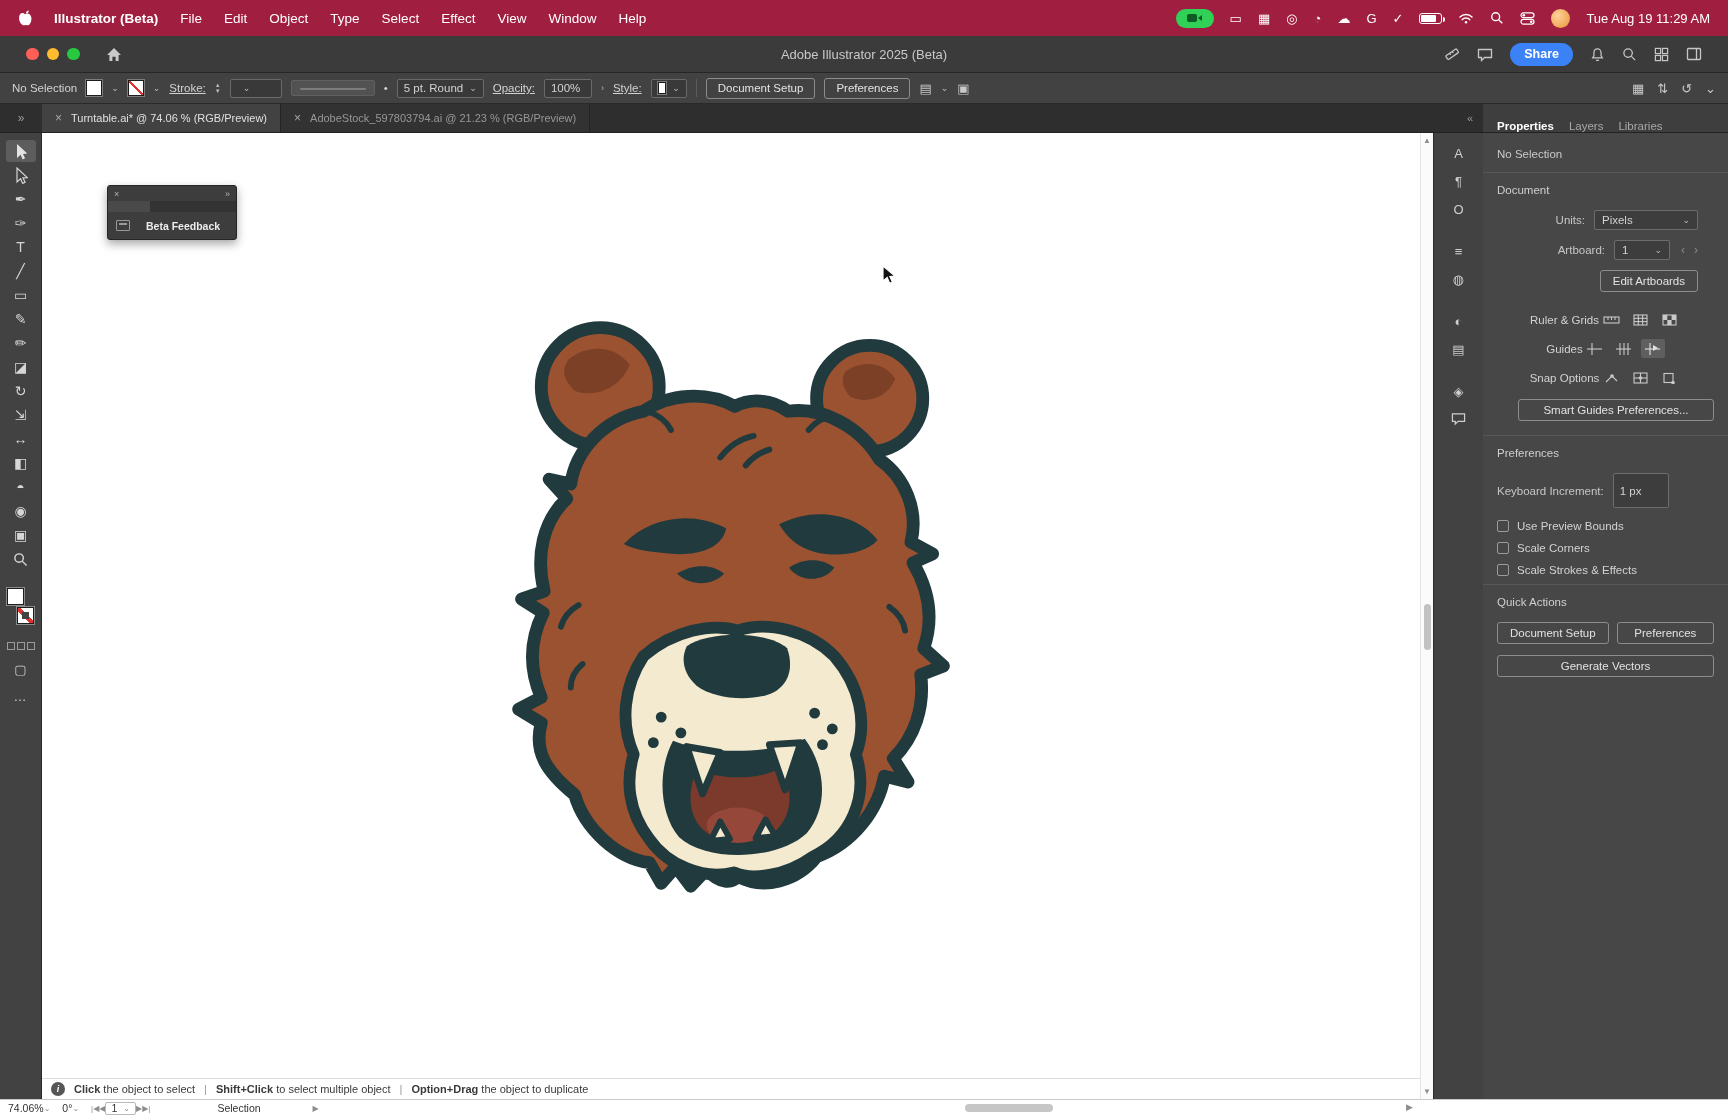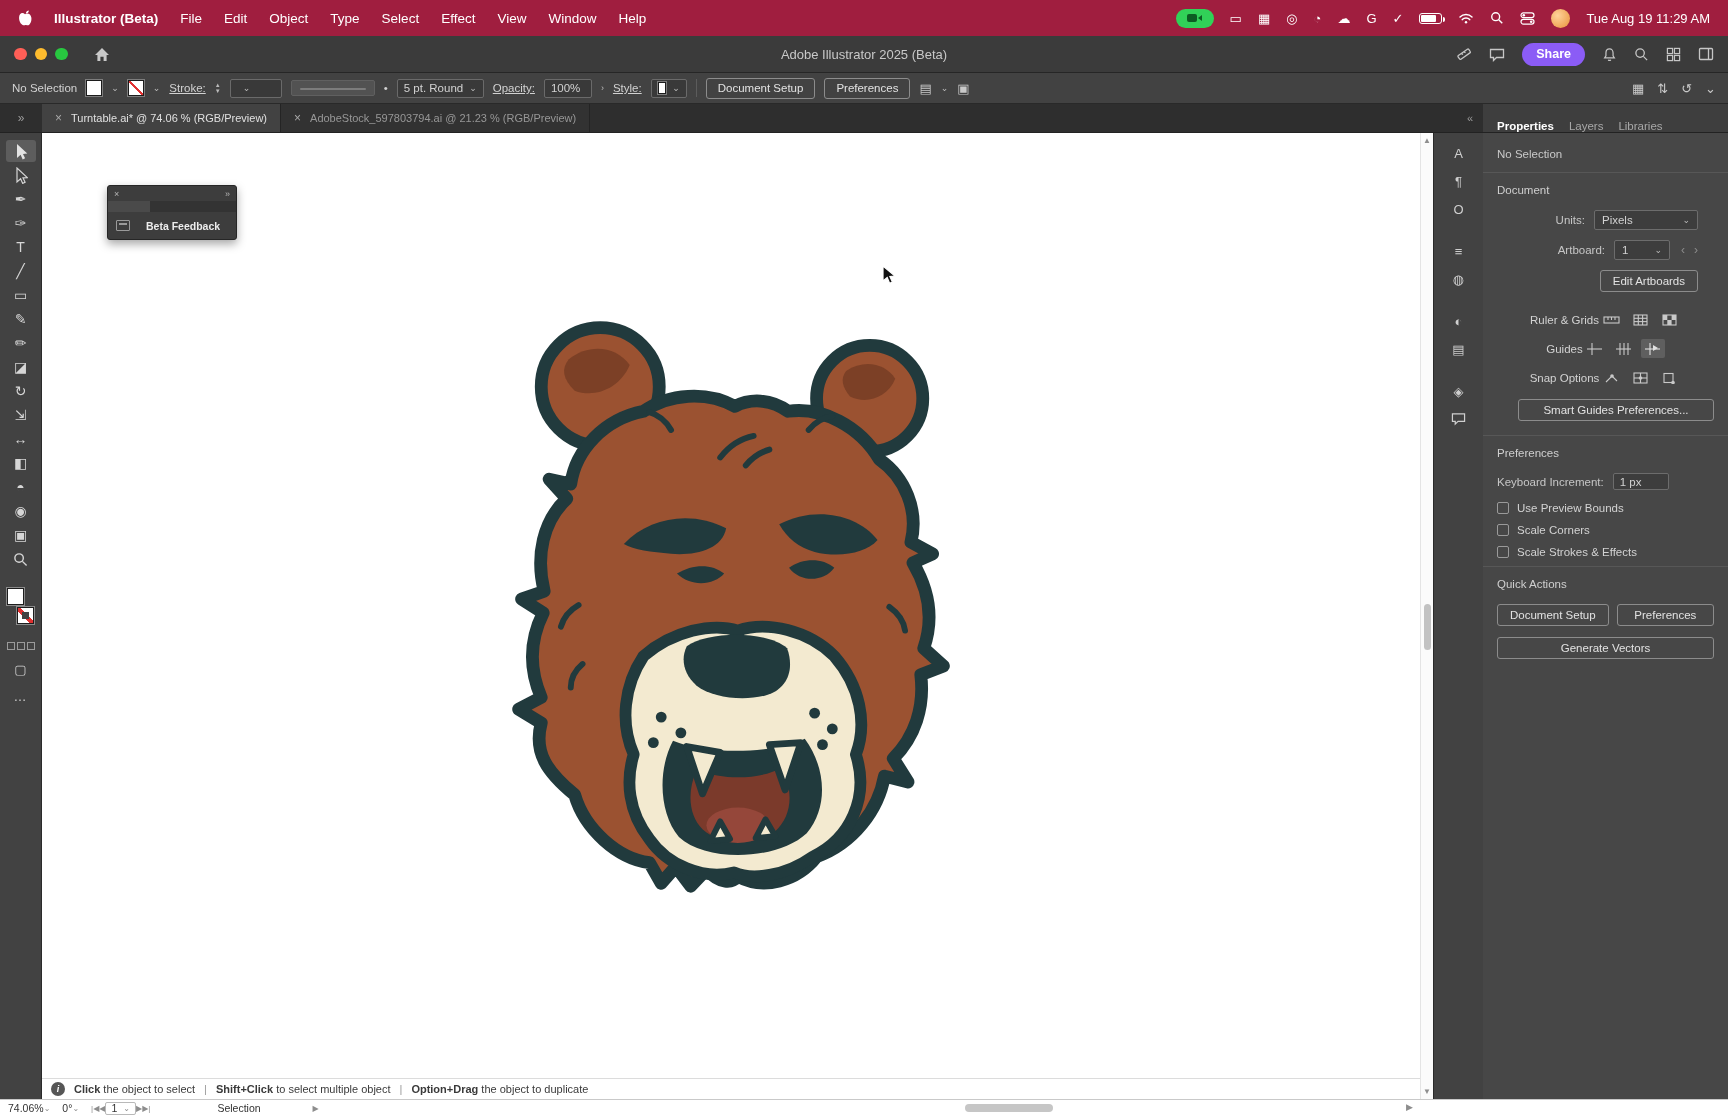--- a/index.html
+++ b/index.html
@@ -21,27 +21,27 @@
   .cam-pill { width:38px; height:19px; border-radius:10px; background:#31d158; display:flex; align-items:center; justify-content:center; }
   .status-glyph { font-size:13px; color:#fff; }
   .battery { width:23px; height:11px; border:1.5px solid #fff; border-radius:3px; position:relative; }
   .battery .lvl { position:absolute; left:1px; top:1px; bottom:1px; width:70%; background:#fff; border-radius:1px; }
   .battery:after { content:""; position:absolute; right:-4px; top:3px; width:2.5px; height:5px; background:#fff; border-radius:0 2px 2px 0; }
   .avatar { width:19px; height:19px; border-radius:50%; background:radial-gradient(circle at 35% 35%, #ffd39a, #e8913a); }
   .clock { white-space:nowrap; }
 
   
   .titlebar { position:absolute; left:0; top:36px; width:1728px; height:37px;
-    background:#3b3b3b; border-bottom:1px solid #262626; display:flex; align-items:center; padding:0 14px; }
+    background:#3b3b3b; border-bottom:1px solid #262626; display:flex; align-items:center; padding:0 26px; }
   .tl { width:12.5px; height:12.5px; border-radius:50%; margin-right:8px; }
   .tl.red{background:#ff5f57}.tl.yel{background:#febc2e}.tl.grn{background:#28c840}
   .home-ic { margin-left:18px; }
   .win-title { position:absolute; left:0; right:0; text-align:center; color:#c9c9c9; font-size:13px; pointer-events:none; }
   .tb-right { margin-left:auto; display:flex; align-items:center; gap:17px; }
-  .share-pill { height:23px; padding:0 14px; border-radius:12px; background:#8b5cf6; color:#fff;
+  .share-pill { height:23px; padding:0 14px; border-radius:12px; background:#3b82f6; color:#fff;
     font-size:12.5px; font-weight:bold; display:flex; align-items:center; }
 
   
   .controlbar { position:absolute; left:0; top:73px; width:1728px; height:31px;
     background:#424242; border-bottom:1px solid #292929; display:flex; align-items:center;
     padding:0 12px; gap:9px; font-size:11.5px; color:#d2d2d2; }
   .cb-link { text-decoration:underline; cursor:pointer; }
   .swatch { width:16px; height:16px; background:#fff; border:1px solid #1c1c1c; outline:1px solid #7d7d7d; }
   .swatch.none { background:linear-gradient(45deg, #fff 43%, #e03131 43%, #e03131 57%, #fff 57%); }
   .chev { font-size:9px; color:#bdbdbd; }
@@ -134,21 +134,21 @@
   .p-select { height:20px; background:#3d3d3d; border:1px solid #6c6c6c; border-radius:2px;
     display:flex; align-items:center; justify-content:space-between; gap:8px; padding:0 7px; cursor:pointer; }
   .p-select .chev { font-size:9px; }
   .p-arrows { display:flex; gap:9px; margin-left:11px; color:#8b8b8b; font-size:12px; }
   .p-btn { height:22px; border:1px solid #8c8c8c; border-radius:3px; background:transparent;
     color:#e2e2e2; font-size:11.5px; padding:0 12px; display:flex; align-items:center; justify-content:center;
     white-space:nowrap; cursor:pointer; }
   .icon-group { display:flex; gap:5px; }
   .icon-btn { width:24px; height:19px; display:flex; align-items:center; justify-content:center; border-radius:2px; cursor:pointer; }
   .icon-btn.active { background:#5f5f5f; }
-  .p-input { width:56px; height:17px; background:#3d3d3d; border:1px solid #6c6c6c; border-radius:2px;
+  .p-input { width:56px; height:35px; background:#3d3d3d; border:1px solid #6c6c6c; border-radius:2px;
     display:flex; align-items:center; padding:7px 6px; }
   .cb-row { display:flex; align-items:center; gap:8px; margin-bottom:10px; }
   .cbx { width:12px; height:12px; border:1px solid #9a9a9a; border-radius:2px; background:transparent; }
   .qa-row { display:flex; gap:8px; margin-bottom:11px; }
   .qa-row .p-btn { flex:1; }
 
   
   .bottombar { position:absolute; left:0; top:1099px; width:1728px; height:17px;
     background:#fff; border-top:1px solid #c9c9c9; display:flex; align-items:center; gap:12px;
     padding:0 8px; font-size:10.5px; color:#333; }

